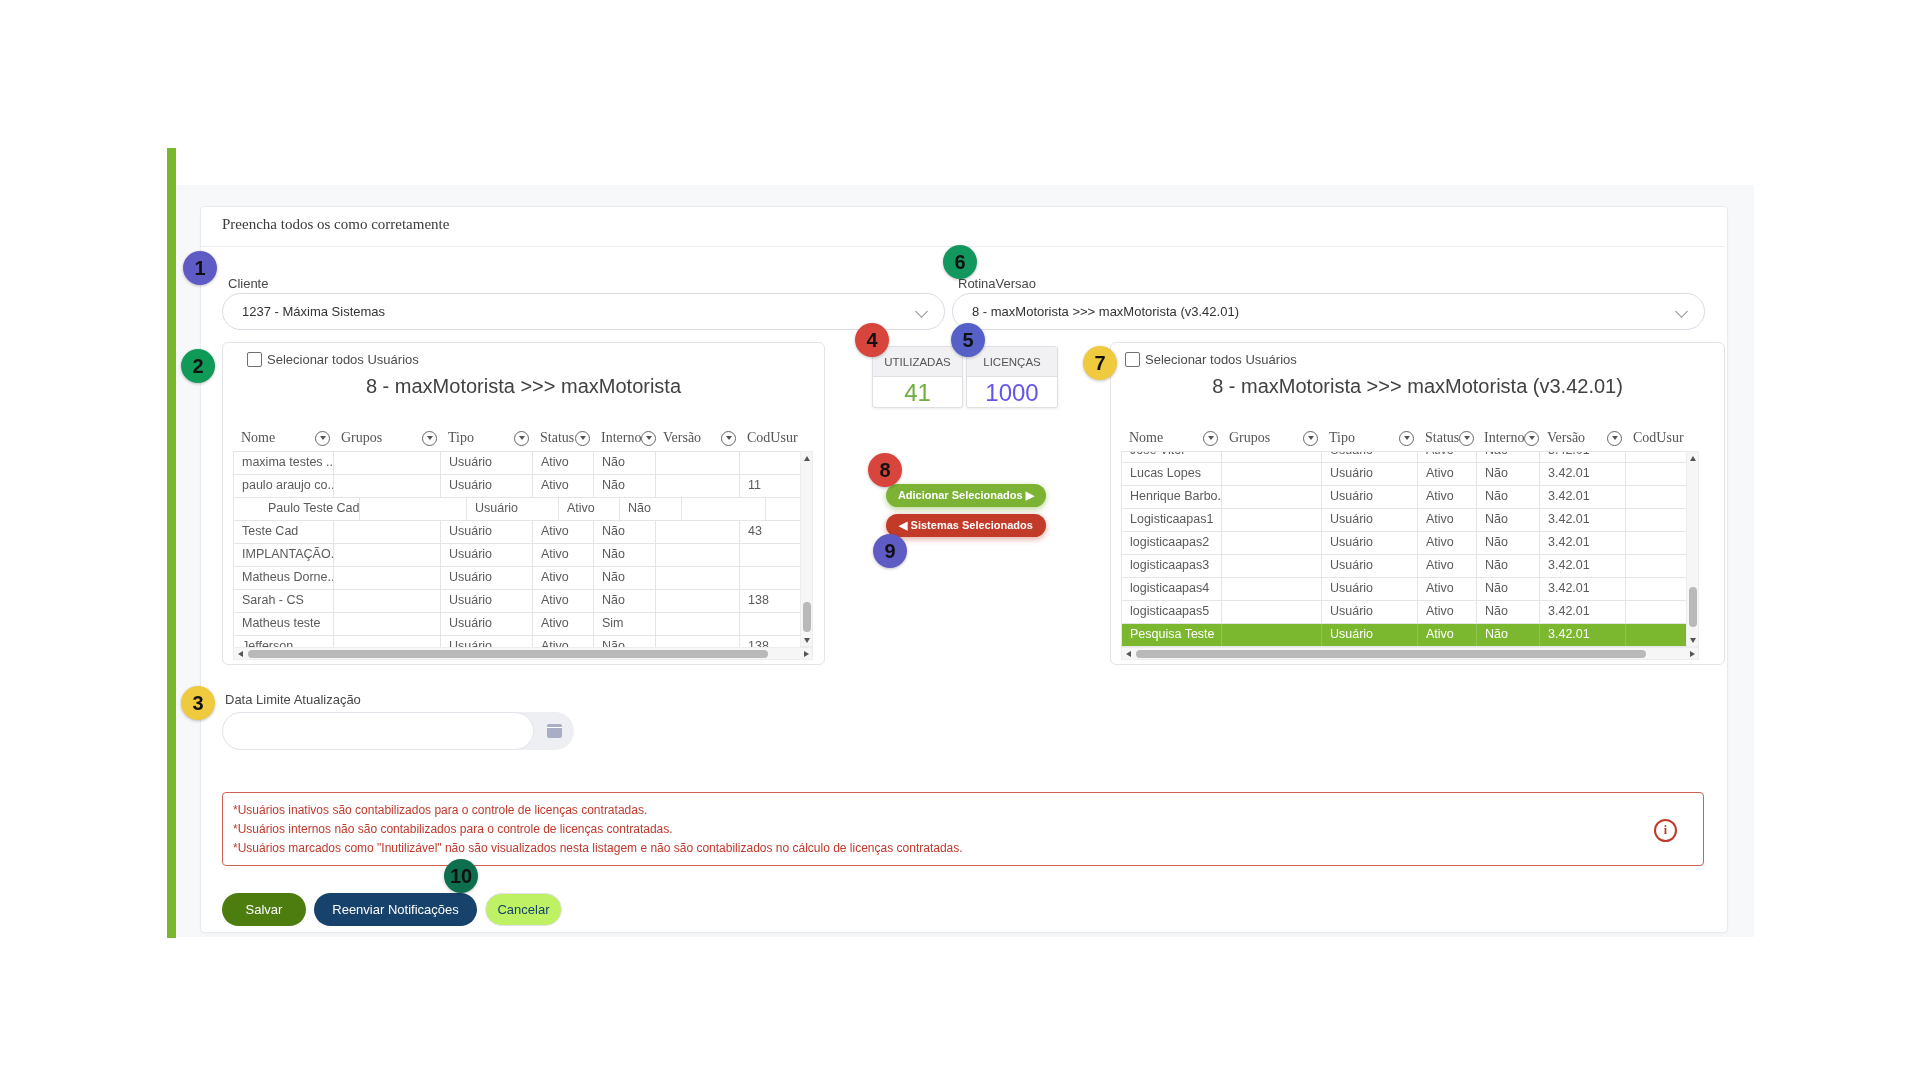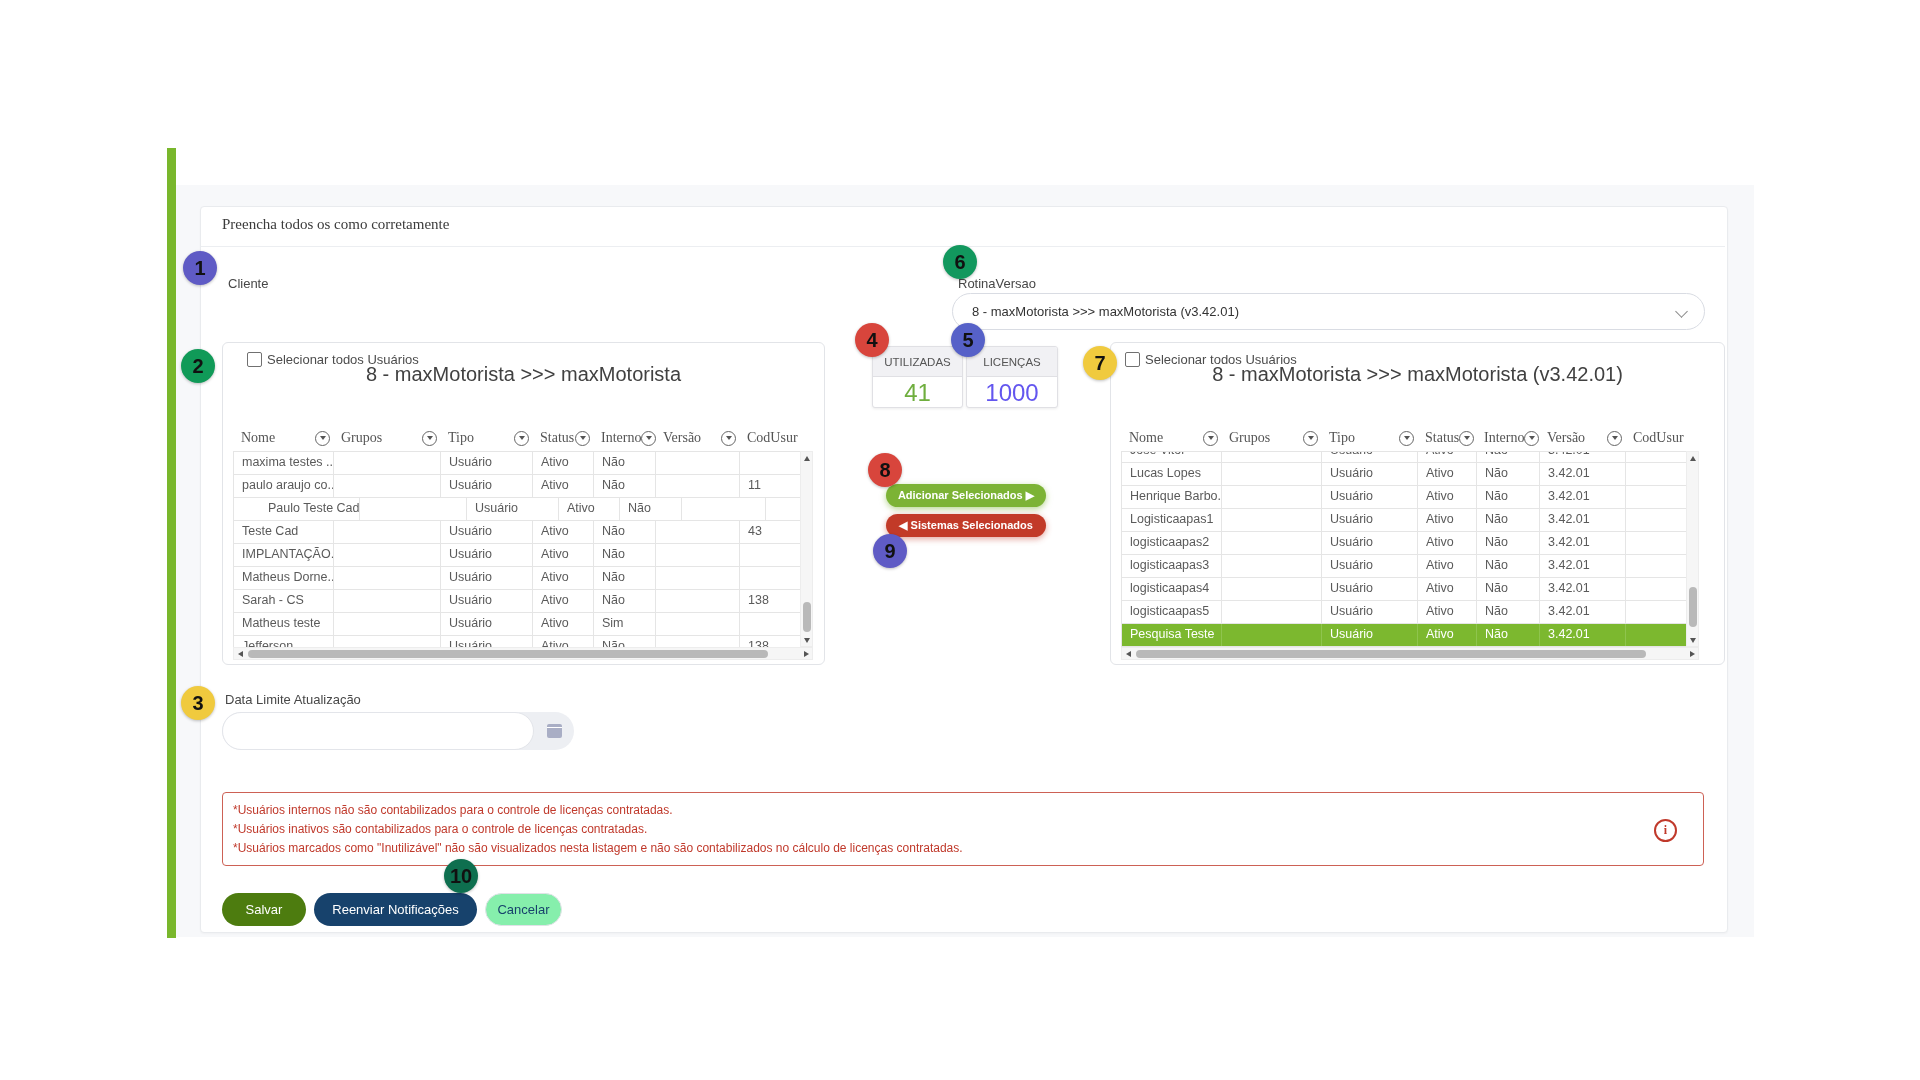--- a/index.html
+++ b/index.html
@@ -18,21 +18,21 @@
   .card-head-divider{position:absolute;left:201px;top:246px;width:1524px;height:1px;background:#eceef1;}
 
   .field-label{position:absolute;font-size:13px;color:#474747;}
   .select{position:absolute;height:37px;background:#fff;border:1px solid #d9dce3;border-radius:19px;display:flex;align-items:center;box-sizing:border-box;cursor:pointer;}
   .select-value{margin-left:19px;font-size:13px;color:#333;}
   .chev{position:absolute;right:18px;top:13px;width:8px;height:8px;border-right:1.5px solid #888;border-bottom:1.5px solid #888;transform:rotate(45deg);}
 
   .panel{position:absolute;top:342px;height:323px;background:#fff;border:1px solid #e2e4e8;border-radius:6px;box-sizing:border-box;}
   .select-all{position:absolute;top:9px;display:flex;align-items:center;font-size:13px;color:#4c4c4c;cursor:pointer;}
   .checkbox{width:13px;height:13px;border:1px solid #707070;border-radius:2px;background:#fff;margin-right:5px;display:inline-block;}
-  .panel-title{position:absolute;left:0;top:20px;width:100%;text-align:center;font-size:20px;font-weight:400;color:#414141;}
+  .panel-title{position:absolute;left:0;top:32px;width:100%;text-align:center;font-size:20px;font-weight:400;color:#414141;}
   .thead{position:absolute;left:10px;top:82px;height:26px;display:flex;align-items:center;}
   .hcell{display:flex;justify-content:space-between;align-items:center;box-sizing:border-box;height:26px;padding:0 3px 0 8px;}
   .hlabel{font-family:"Liberation Serif",serif;font-size:14px;color:#555;white-space:nowrap;}
   .filter-icon{width:13px;height:13px;border:1px solid #666;border-radius:50%;display:flex;align-items:center;justify-content:center;flex:none;cursor:pointer;}
   .filter-tri{width:0;height:0;border-left:3px solid transparent;border-right:3px solid transparent;border-top:4px solid #555;}
 
   .viewport{position:absolute;top:108px;height:196px;overflow:hidden;border-top:1px solid #e5e5e5;border-left:1px solid #e5e5e5;box-sizing:border-box;}
   .trow{display:flex;height:23px;box-sizing:border-box;border-bottom:1px solid #e5e5e5;background:#fff;}
   .tcell{box-sizing:border-box;border-right:1px solid #e5e5e5;padding-left:8px;line-height:21px;font-size:12.5px;color:#5a5a5a;white-space:nowrap;overflow:hidden;flex:none;}
   .trow.selected{background:#7cb82f;}
@@ -65,37 +65,41 @@
   .cal-icon{width:15px;height:14px;border-radius:2px;background:linear-gradient(#a9aec5 0 3px,#ffffff 3px 4.5px,#a9aec5 4.5px 100%);}
 
   .warning-box{position:absolute;left:222px;top:792px;width:1482px;height:74px;background:#fff;border:1px solid #cd6155;border-radius:4px;box-sizing:border-box;}
   .warning-box p{margin:0;padding:0 0 0 10px;font-size:12px;color:#c0392b;line-height:19px;}
   .warning-box p:first-child{margin-top:8px;}
   .info-icon{position:absolute;right:26px;top:26px;width:19px;height:19px;border:2px solid #c0392b;border-radius:50%;display:flex;align-items:center;justify-content:center;color:#c0392b;font-size:12px;font-weight:700;font-family:"Liberation Serif",serif;cursor:pointer;}
 
   .action-btn{position:absolute;top:893px;height:33px;border-radius:17px;font-size:13px;font-family:"Liberation Sans",sans-serif;cursor:pointer;}
   .btn-salvar{left:222px;width:84px;background:#4d7c0f;color:#fff;border:none;}
   .btn-reenviar{left:314px;width:163px;background:#17426c;color:#fff;border:none;}
-  .btn-cancelar{left:485px;width:77px;background:#86efac;color:#17426c;border:1px solid #e0e2e7;}
+  .btn-cancelar{left:485px;width:77px;background:#bef264;color:#17426c;border:1px solid #e0e2e7;}
 
   .badge{position:absolute;width:34px;height:34px;border-radius:50%;display:flex;align-items:center;justify-content:center;font-size:20px;font-weight:700;color:#111;box-shadow:0 1px 3px rgba(0,0,0,.25);z-index:50;}
 </style>
 </head>
 <body>
 
 <div class="stage">
   <div class="accent-stripe"></div>
 
 
   <div class="page-bg"></div>
   <div class="card"></div>
   <div class="card-head serif">Preencha todos os como corretamente</div>
   <div class="card-head-divider"></div>
 
   <div class="field-label" style="left:228px;top:276px;">Cliente</div>
+  <div class="select" style="left:222px;top:293px;width:723px;">
+    <span class="select-value">1237 - Máxima Sistemas</span>
+    <span class="chev"></span>
+  </div>
 
   <div class="field-label" style="left:958px;top:276px;">RotinaVersao</div>
   <div class="select" style="left:952px;top:293px;width:753px;">
     <span class="select-value">8 - maxMotorista &gt;&gt;&gt; maxMotorista (v3.42.01)</span>
     <span class="chev"></span>
   </div>
 
   <div class="panel" style="left:222px;width:603px;">
     <label class="select-all" style="left:24px;">
       <span class="checkbox"></span>
@@ -414,22 +418,22 @@
 
   <div class="field-label" style="left:225px;top:692px;">Data Limite Atualização</div>
   <div class="date-wrap">
     <input class="date-input" type="text" value="" style="">
     <span class="cal-btn">
         <span class="cal-icon"></span>
       </span>
   </div>
 
   <div class="warning-box">
+    <p>*Usuários inativos são contabilizados para o controle de licenças contratadas.</p>
     <p>*Usuários internos não são contabilizados para o controle de licenças contratadas.</p>
-    <p>*Usuários inativos são contabilizados para o controle de licenças contratadas.</p>
     <p>*Usuários marcados como "Inutilizável" não são visualizados nesta listagem e não são contabilizados no cálculo de licenças contratadas.</p>
     <span class="info-icon">i</span>
   </div>
 
   <button class="action-btn btn-salvar">Salvar</button>
   <button class="action-btn btn-reenviar">Reenviar Notificações</button>
   <button class="action-btn btn-cancelar">Cancelar</button>
 
   <div id="badge-layer">
       <div class="badge" style="left: 183px; top: 251px; background: rgb(95, 91, 197);">1</div>

